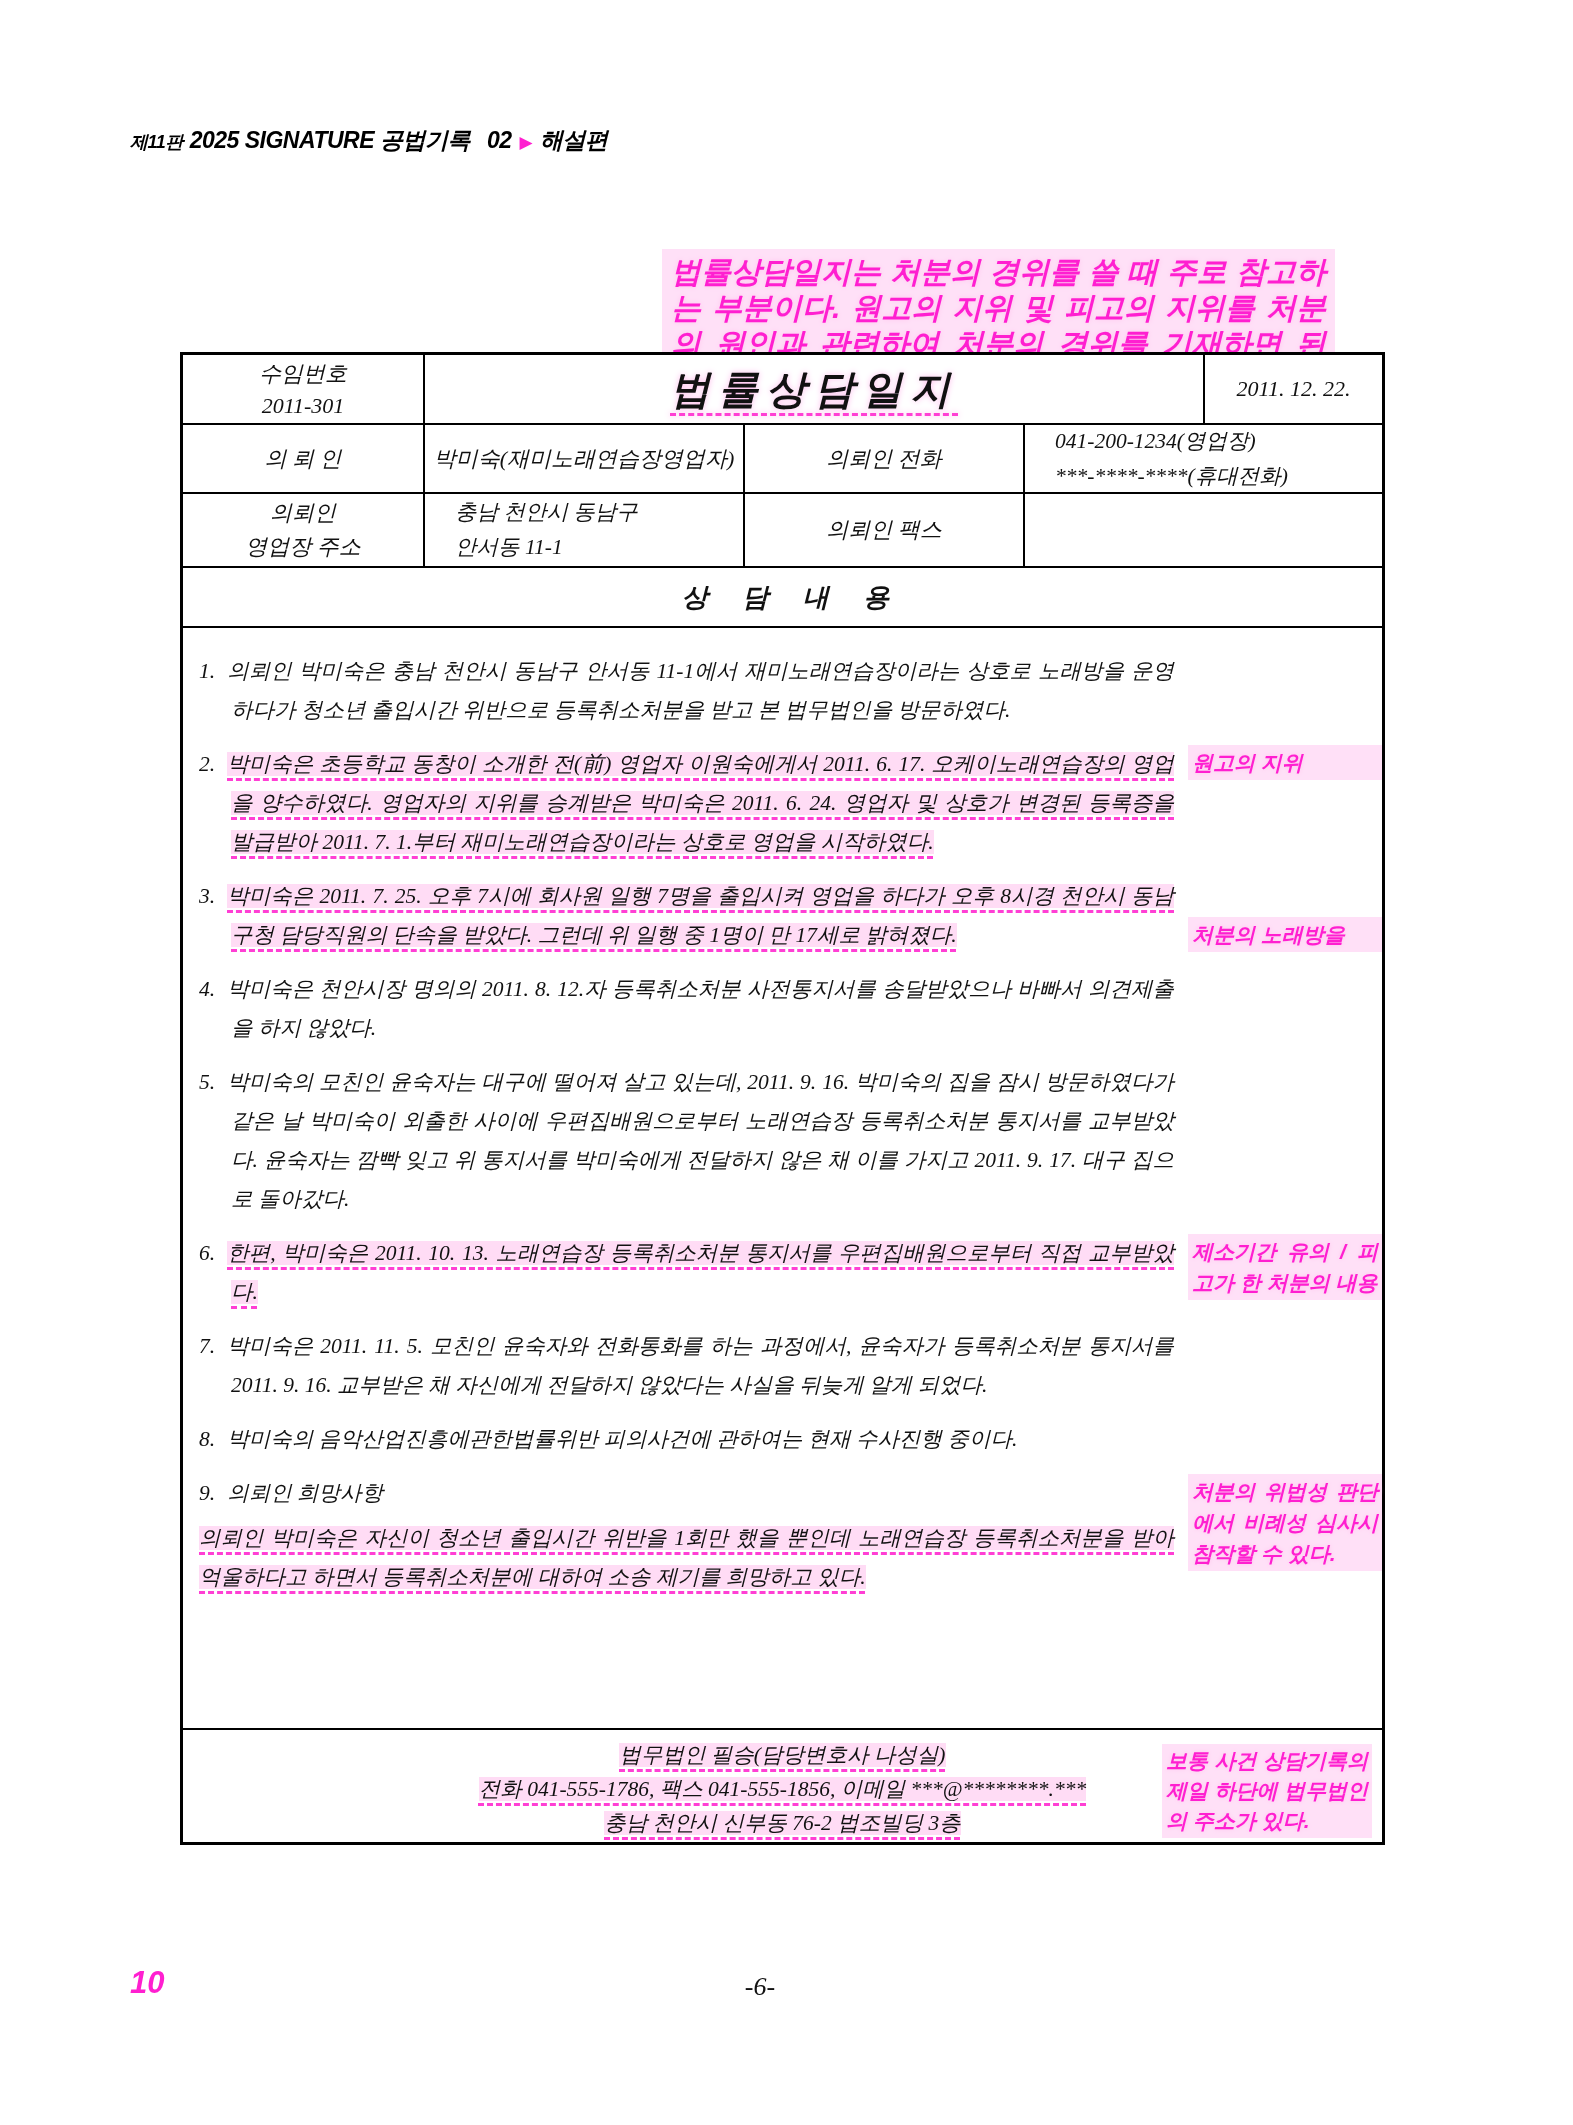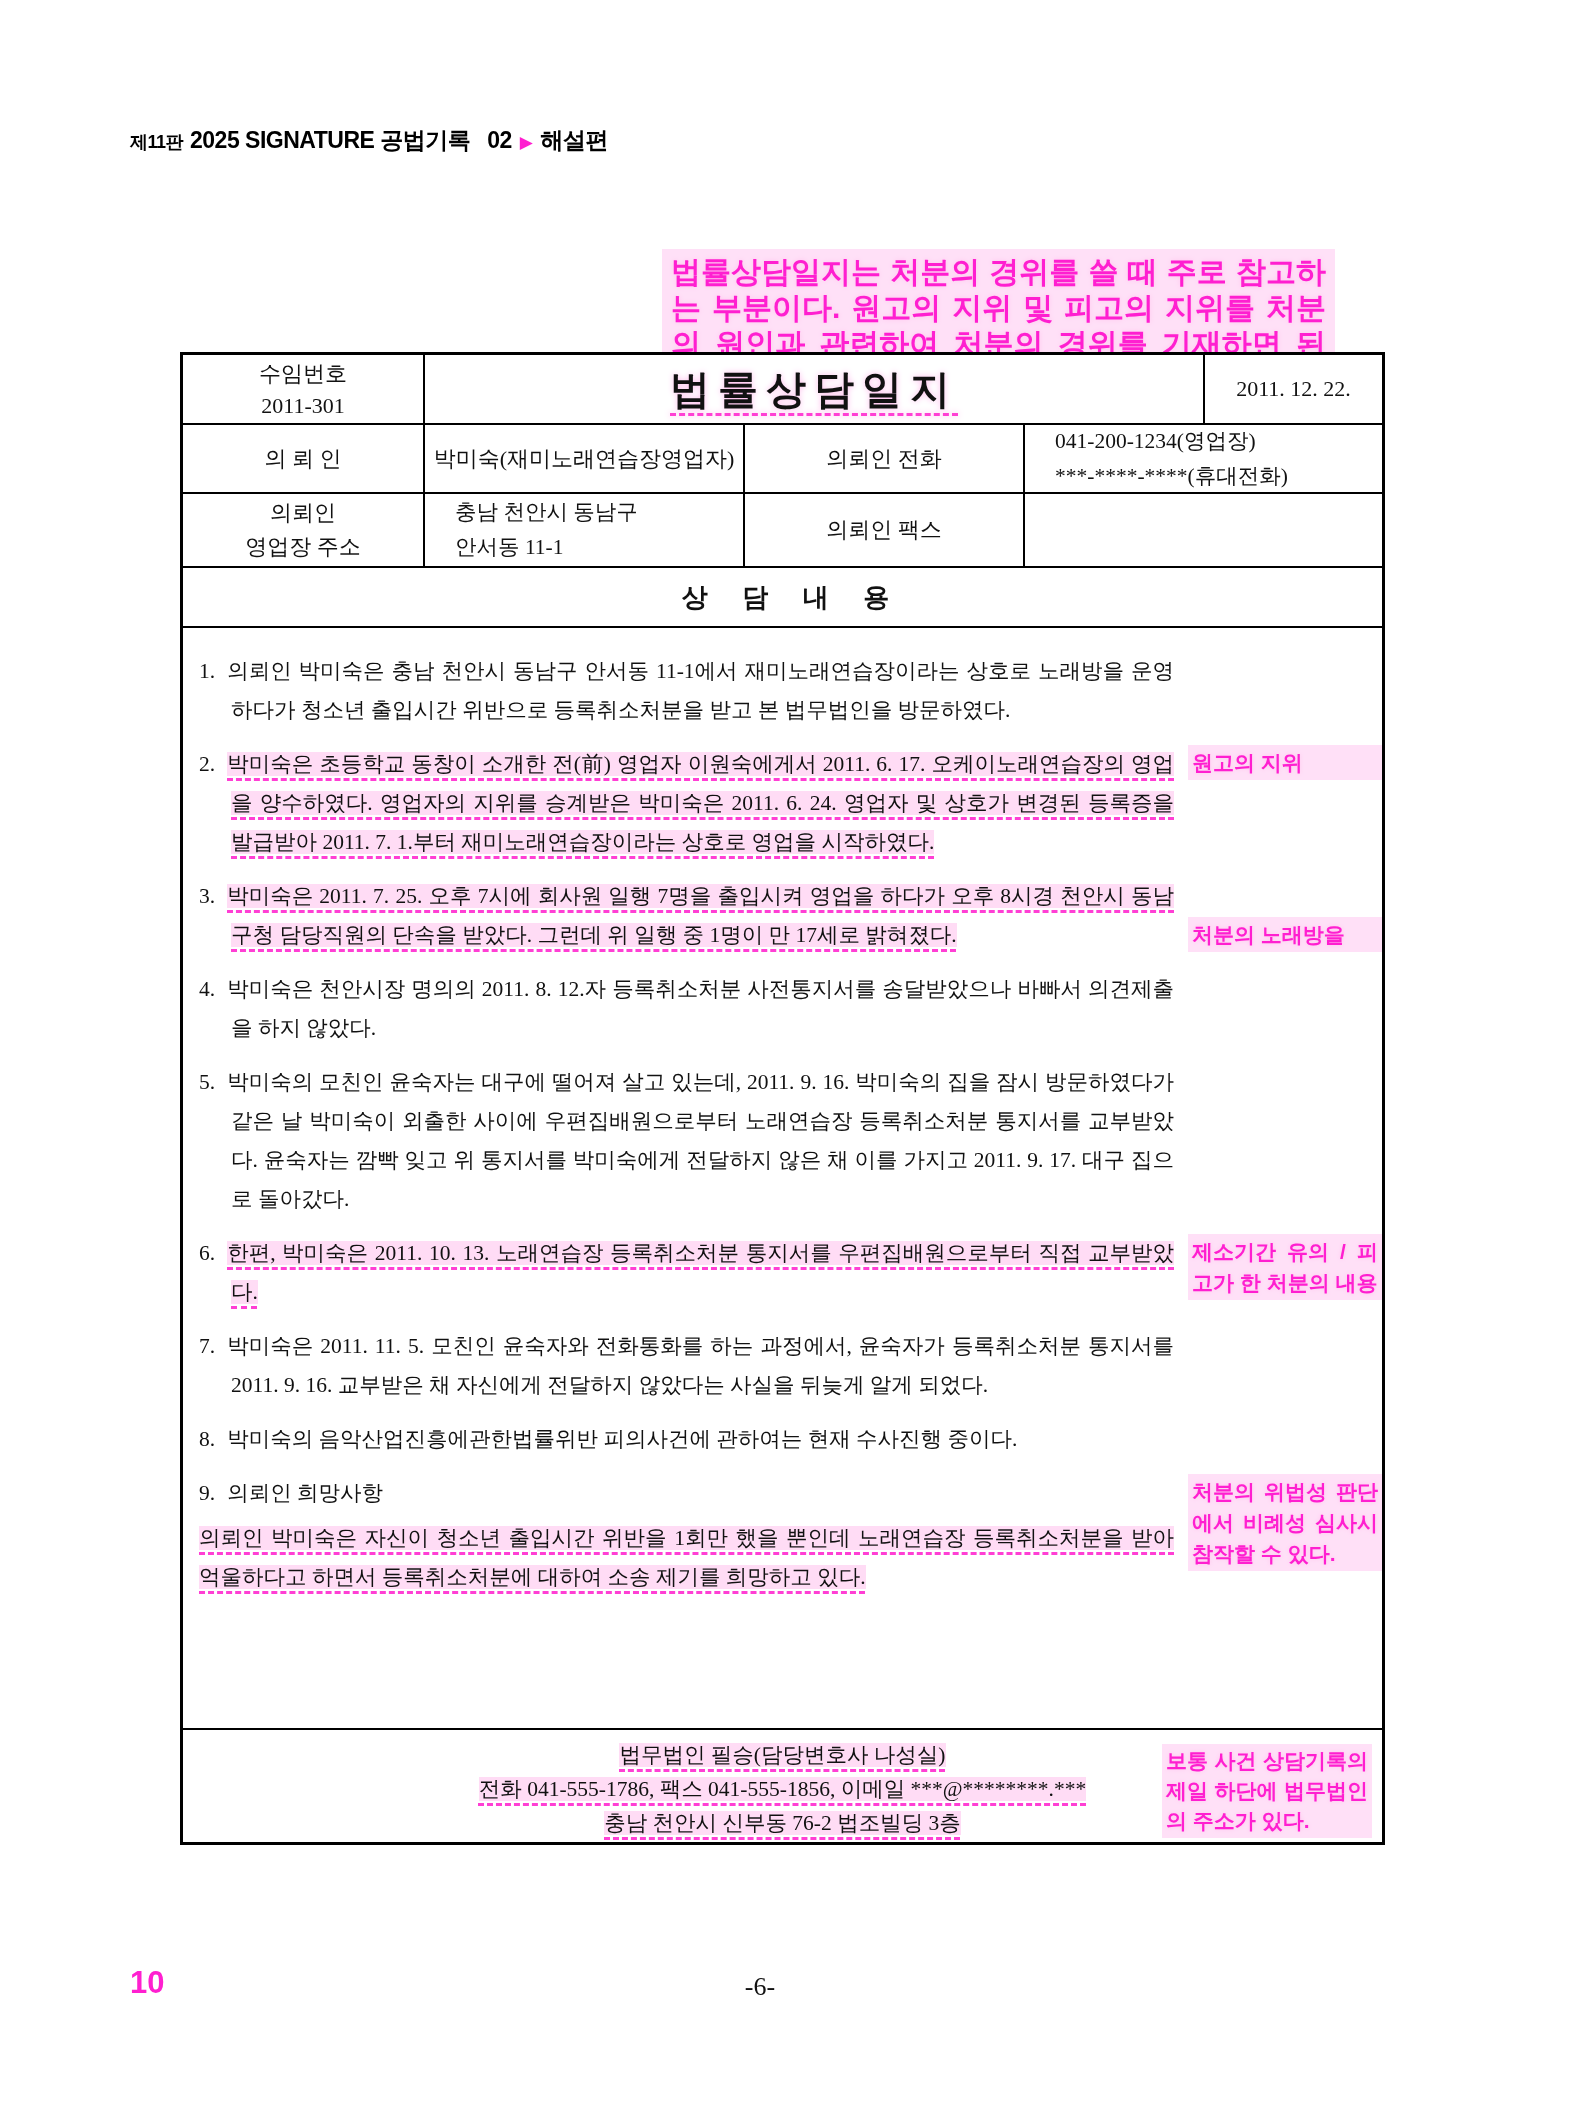--- a/index.html
+++ b/index.html
@@ -1,19 +1,20 @@
 <!DOCTYPE html>
 <html><head>
 <meta charset="utf-8">
 <style>
   html,body { margin:0; padding:0; background:#ffffff; }
   .page {
     position:relative; width:1573px; height:2084px; background:#ffffff;
     font-family:"Liberation Serif","DejaVu Serif",serif; color:#111;
     overflow:hidden;
+    font-style:italic;
   }
 
   
   .book-header {
     position:absolute; left:130px; top:125px;
     font-family:"Liberation Sans","DejaVu Sans",sans-serif;
     font-weight:bold; font-size:23px; letter-spacing:-0.5px; color:#000;
     display:flex; align-items:baseline; gap:7px;
   }
   .book-header .edition { font-size:18px; font-weight:600; }

